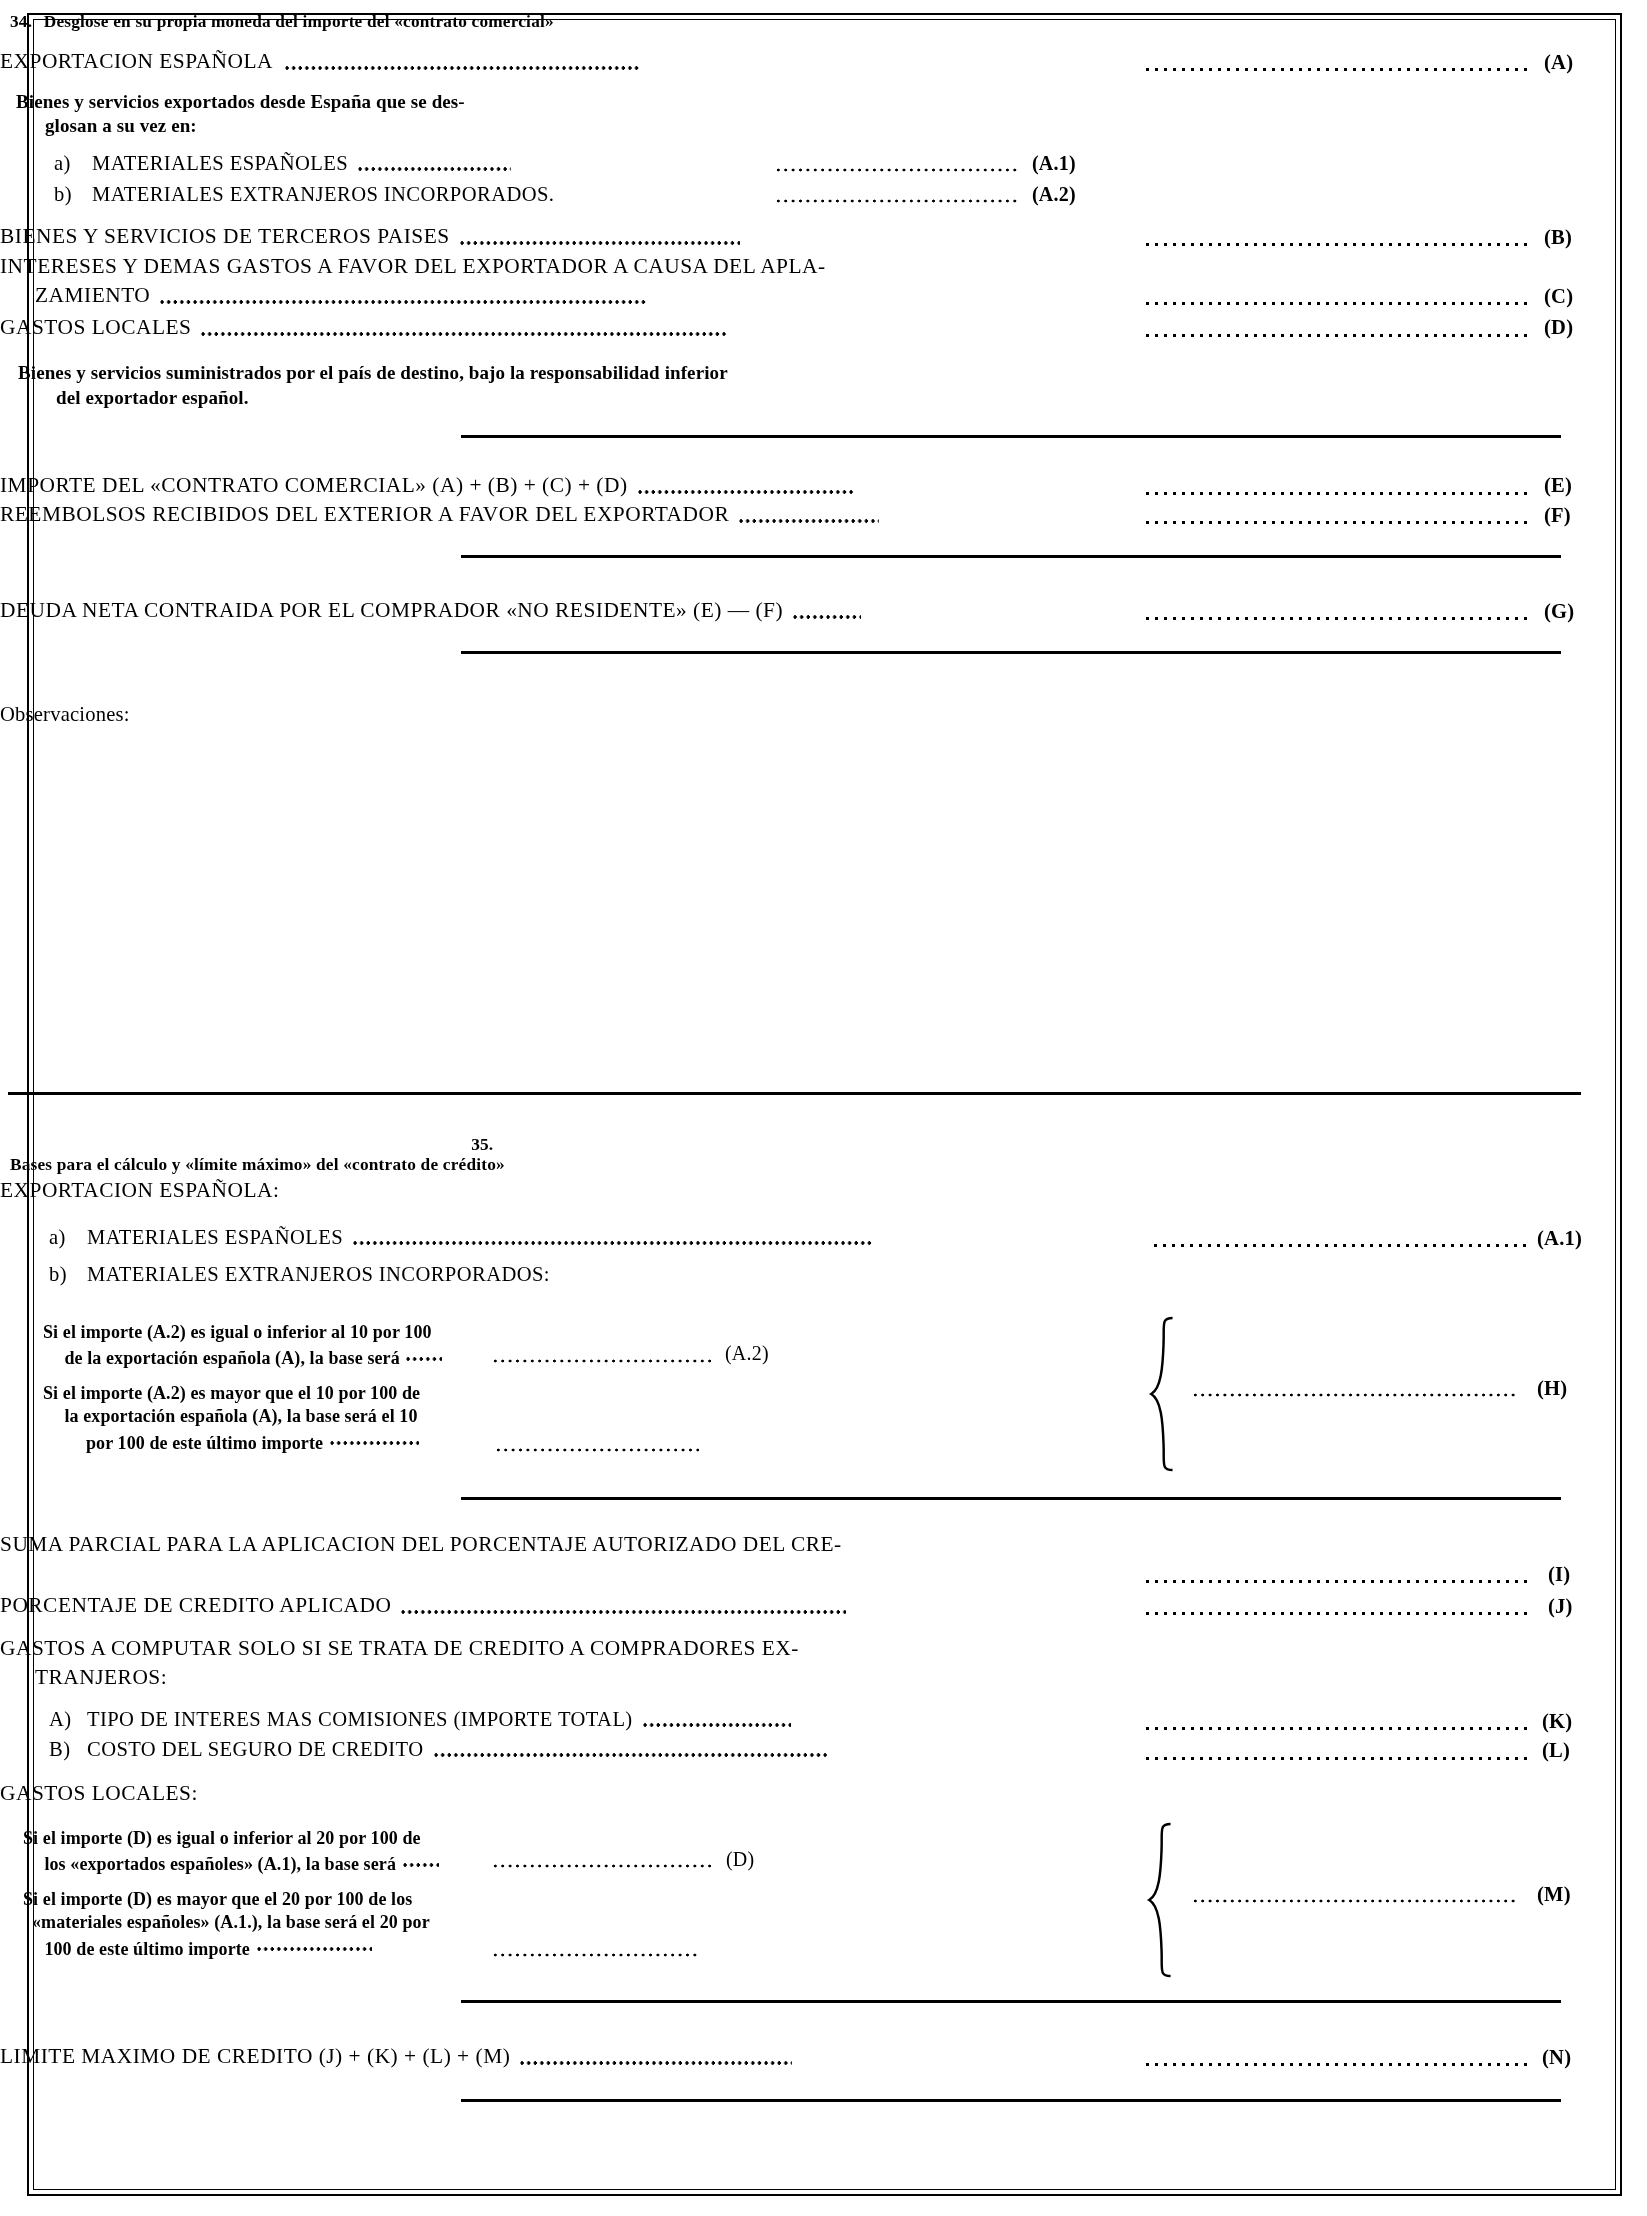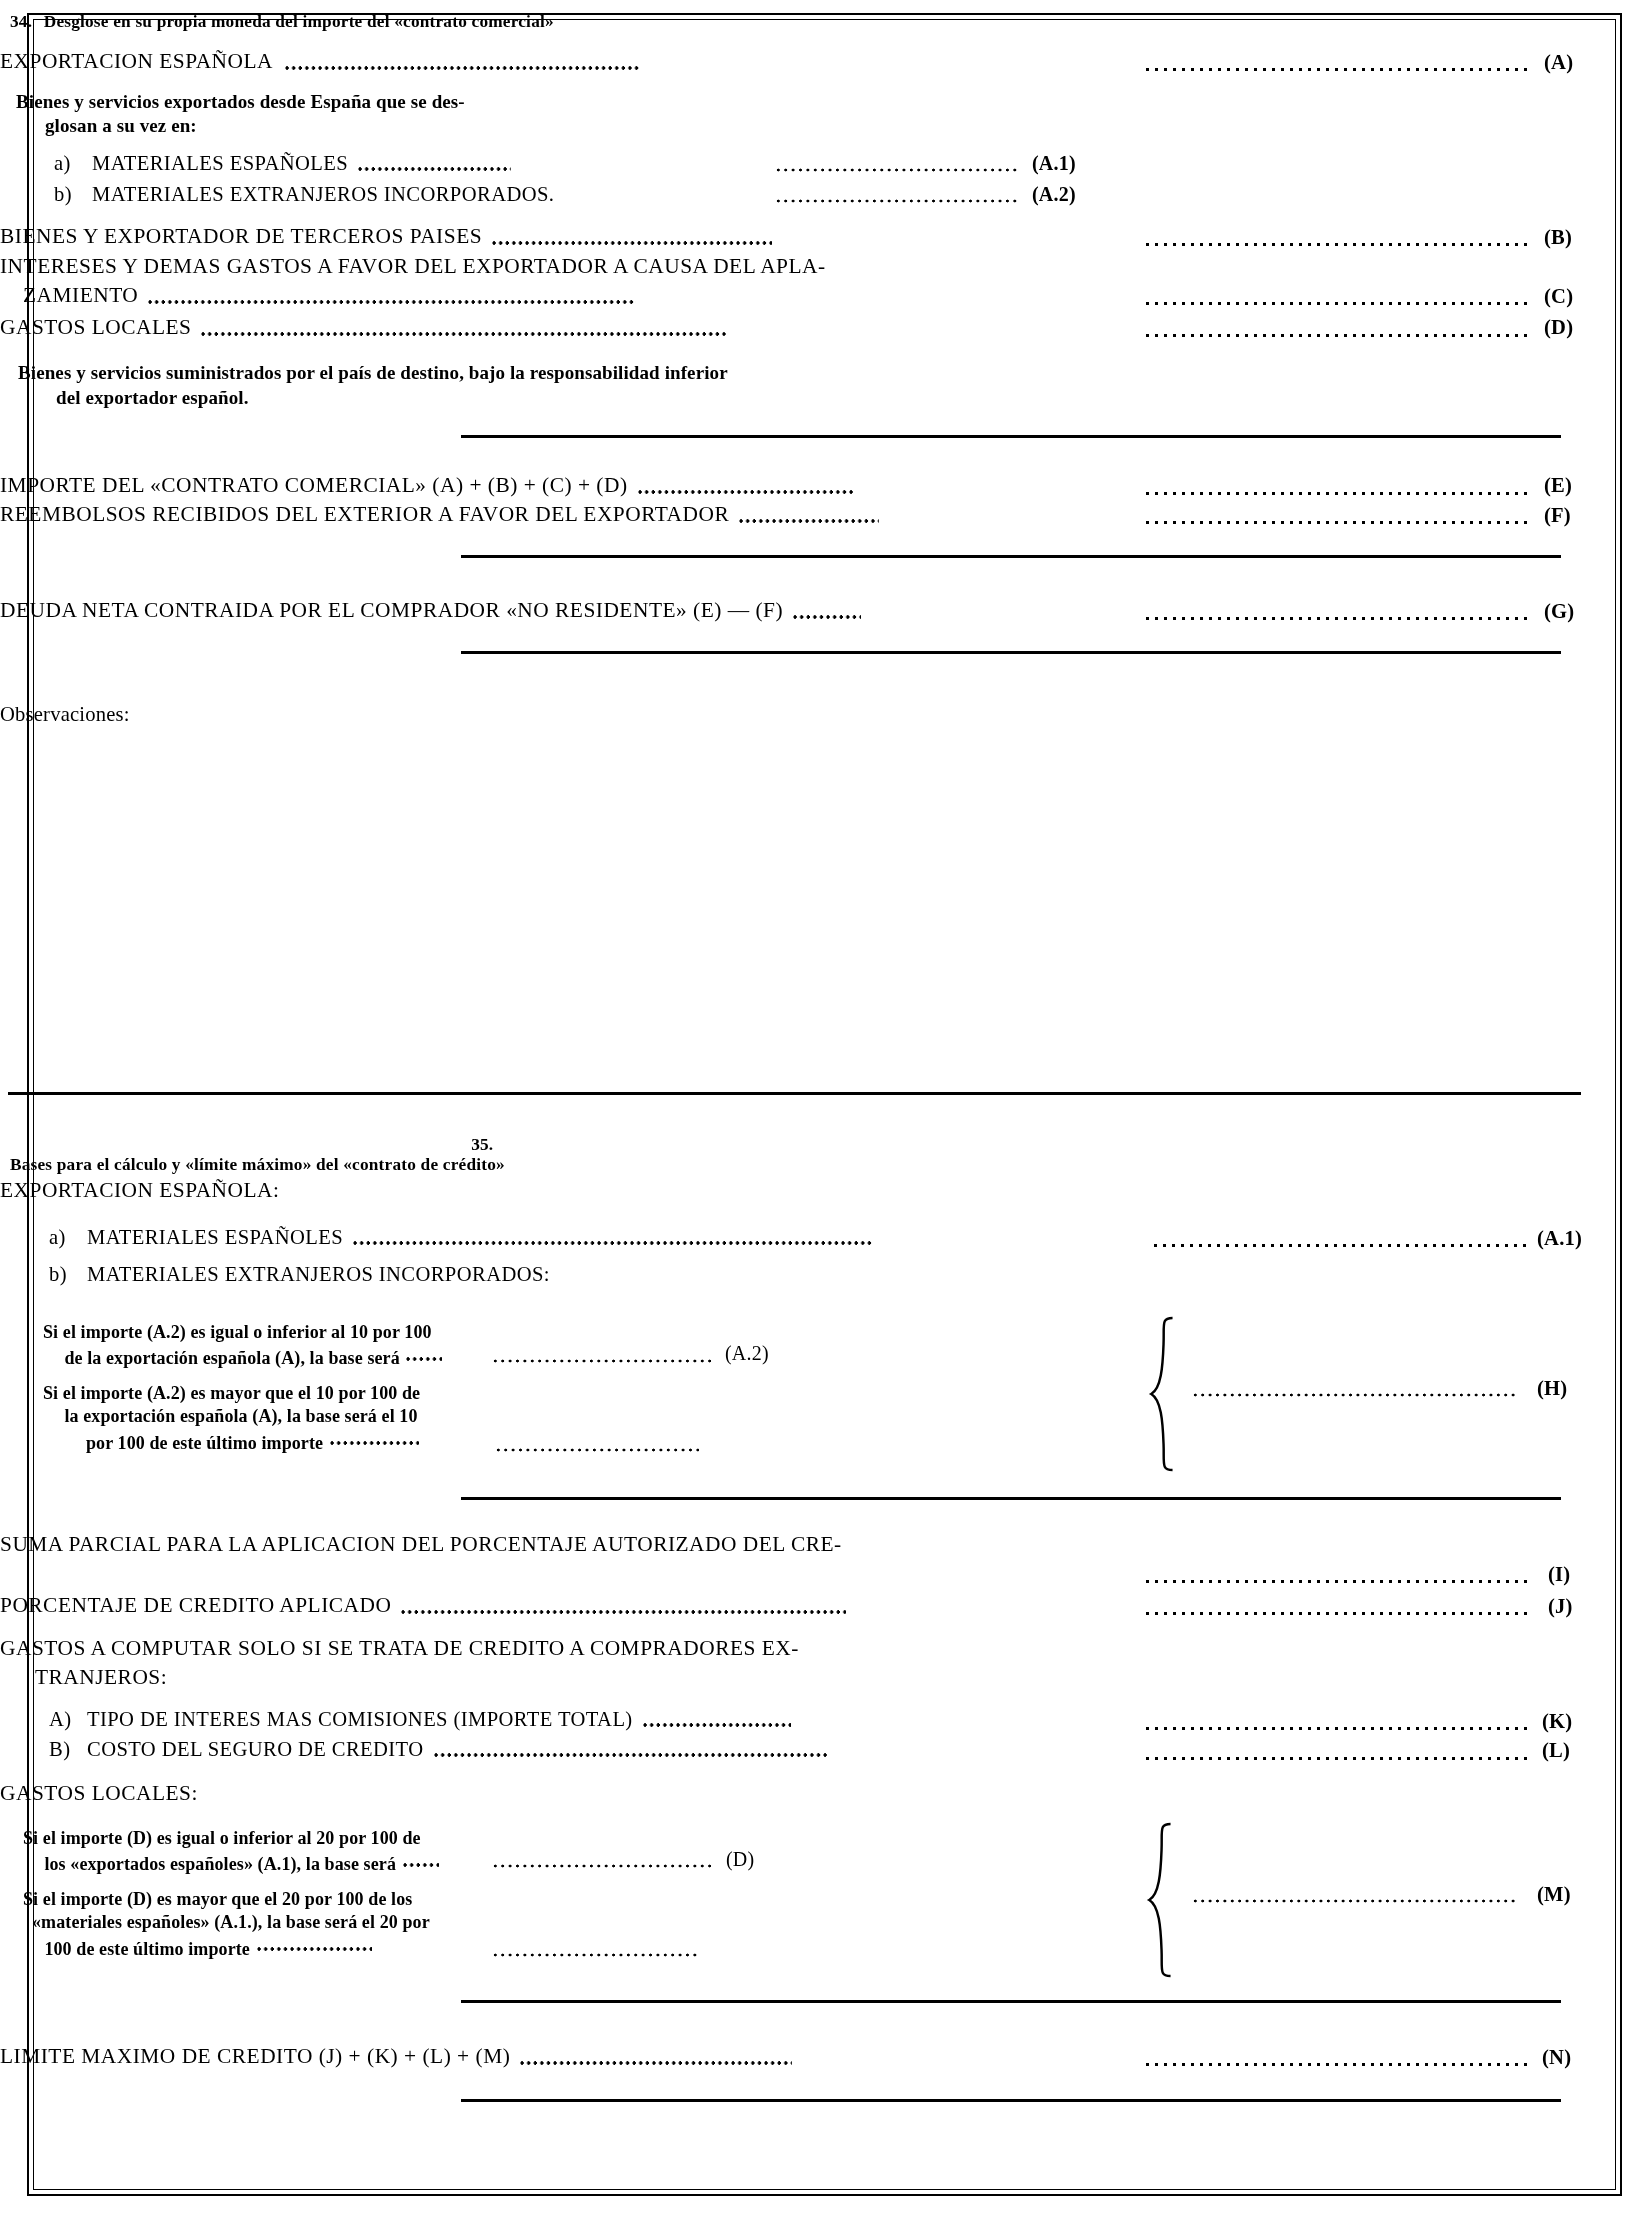--- a/index.html
+++ b/index.html
@@ -187,28 +187,28 @@
     <span class="tag-sub" style="left:1032px; top:152px;">(A.1)</span>
 
     <div class="row sub-item" style="left:54px; top:183px;">
       <span class="mk">b)</span>
       <span>MATERIALES EXTRANJEROS INCORPORADOS.</span>
     </div>
     <span class="dots-fine" style="left:776px; top:191px; width:243px; position:absolute;"></span>
     <span class="tag-sub" style="left:1032px; top:183px;">(A.2)</span>
 
     <div class="row caps" style="left:0px; top:224px;">
-      <span>BIENES Y EXPORTADOR DE TERCEROS PAISES</span>
+      <span>BIENES Y SERVICIOS DE TERCEROS PAISES</span>
       <span class="ell" style="width:280px; margin-left:10px;"></span>
     </div>
     <span class="dots" style="left:1145px; top:234px; width:383px; position:absolute;"></span>
     <span class="tag" style="left:1544px; top:226px;">(B)</span>
 
     <div class="row caps" style="left:0px; top:254px;">INTERESES Y DEMAS GASTOS A FAVOR DEL EXPORTADOR A CAUSA DEL APLA-</div>
-    <div class="row caps" style="left:23px; top:283px;">
+    <div class="row caps" style="left:35px; top:283px;">
       <span>ZAMIENTO</span>
       <span class="ell" style="width:488px; margin-left:10px;"></span>
     </div>
     <span class="dots" style="left:1145px; top:293px; width:383px; position:absolute;"></span>
     <span class="tag" style="left:1544px; top:285px;">(C)</span>
 
     <div class="row caps" style="left:0px; top:315px;">
       <span>GASTOS LOCALES</span>
       <span class="ell" style="width:527px; margin-left:10px;"></span>
     </div>

